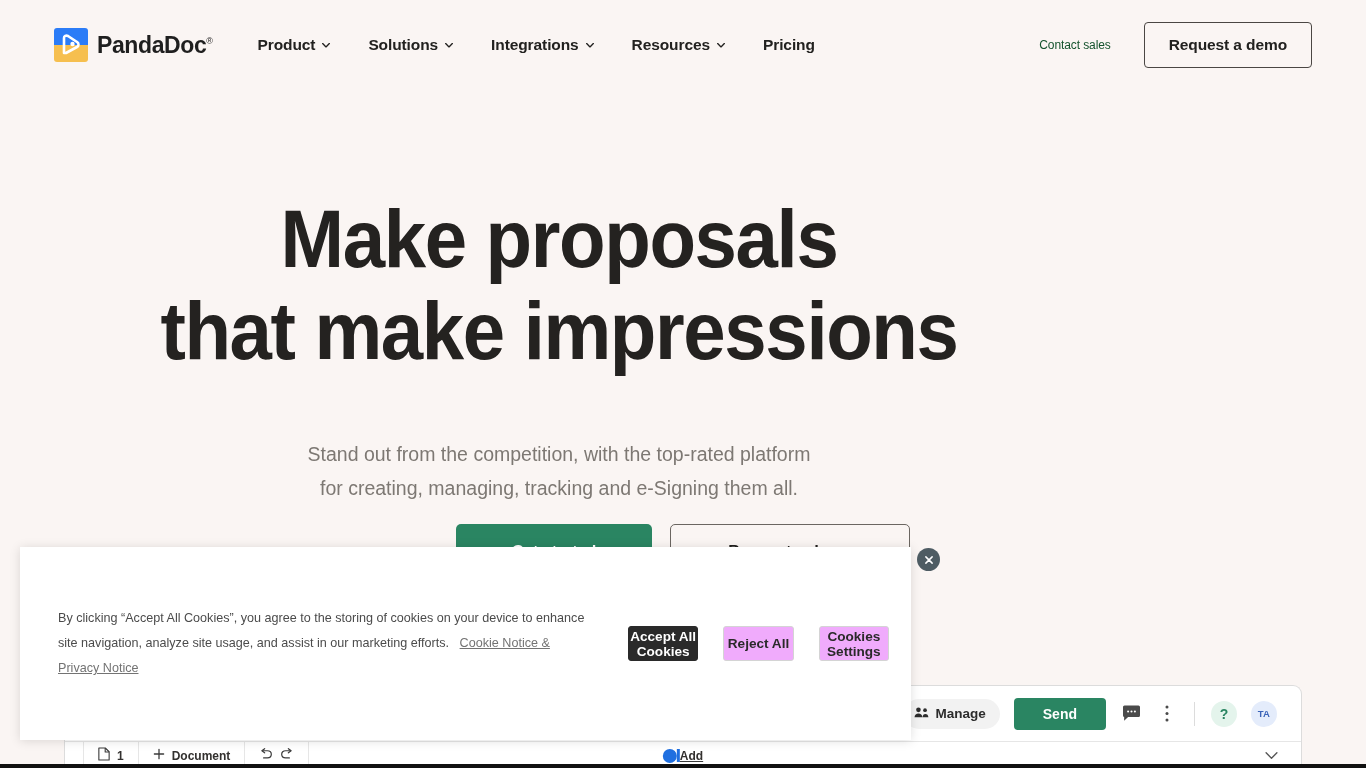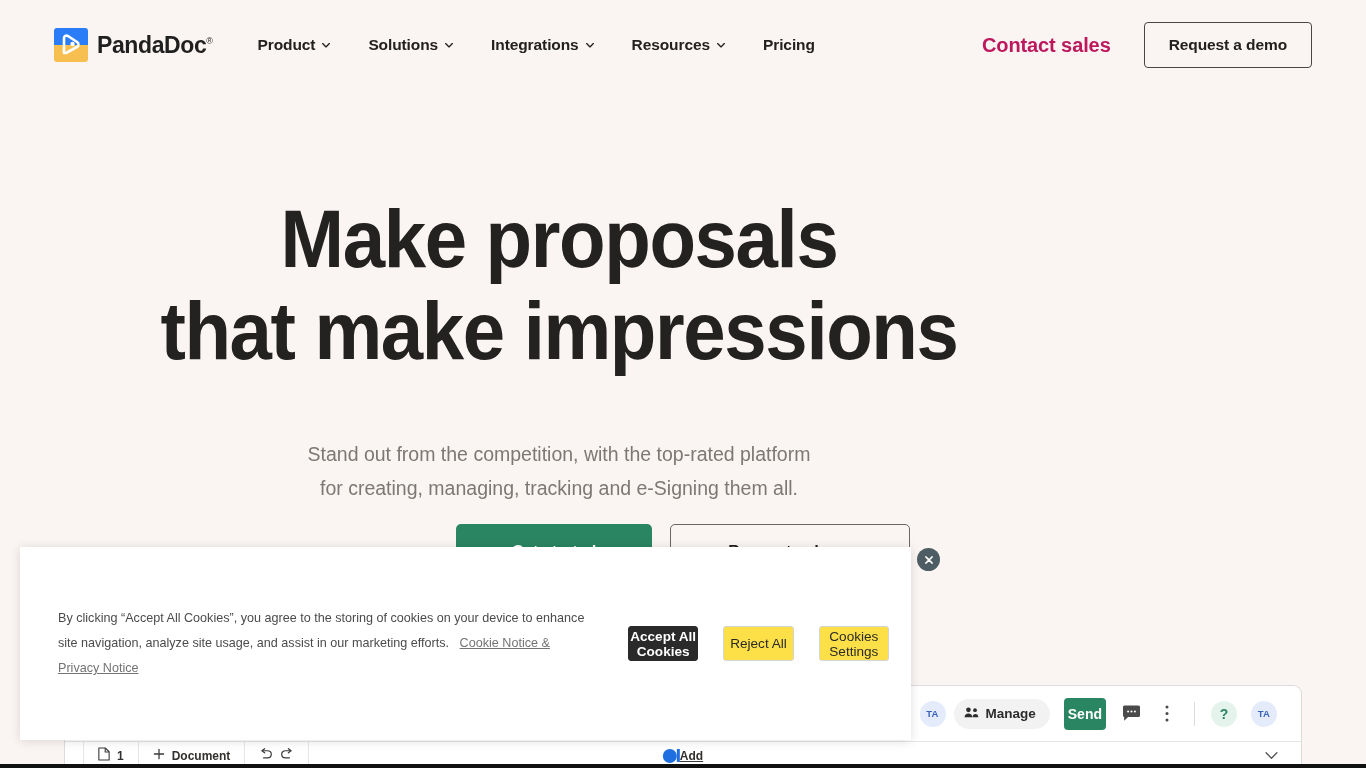--- a/index.html
+++ b/index.html
@@ -92,23 +92,23 @@
   .chev svg { display: block; }
 
   .header-right {
     margin-left: auto;
     display: flex;
     align-items: center;
     gap: 33px;
   }
 
   .contact-sales {
-    font-size: 20px;
-    font-weight: 700;
-    color: #be185d;
+    font-size: 12px;
+    font-weight: 400;
+    color: #14532d;
     cursor: pointer;
     white-space: nowrap;
     letter-spacing: -0.1px;
   }
 
   .demo-btn {
     border: 1.6px solid #4a4643;
     background: transparent;
     border-radius: 4px;
     font-family: "Liberation Sans", sans-serif;
@@ -249,21 +249,21 @@
     cursor: pointer;
     margin-left: -6px;
   }
 
   .send-btn {
     background: #2a8562;
     color: #fff;
     border: none;
     border-radius: 4px;
     height: 32px;
-    padding: 0 4px;
+    padding: 0 29px;
     font-family: "Liberation Sans", sans-serif;
     font-size: 14px;
     font-weight: 700;
     cursor: pointer;
   }
 
   .tb-icon {
     width: 22px;
     height: 22px;
     display: flex;
@@ -389,24 +389,24 @@
   }
 
   .ck-accept {
     background: #2a2a2a;
     border: 1px solid #2a2a2a;
     color: #ffffff;
     font-weight: 700;
   }
 
   .ck-plain {
-    background: #fde047;
+    background: #f0abfc;
     border: 1px solid #d4d4d4;
     color: #2a2a2a;
-    font-weight: 400;
+    font-weight: 700;
     margin-left: 15px;
   }
 
   .cookie-close {
     position: absolute;
     left: 917px;
     top: 548px;
     width: 23px;
     height: 23px;
     border-radius: 50%;

